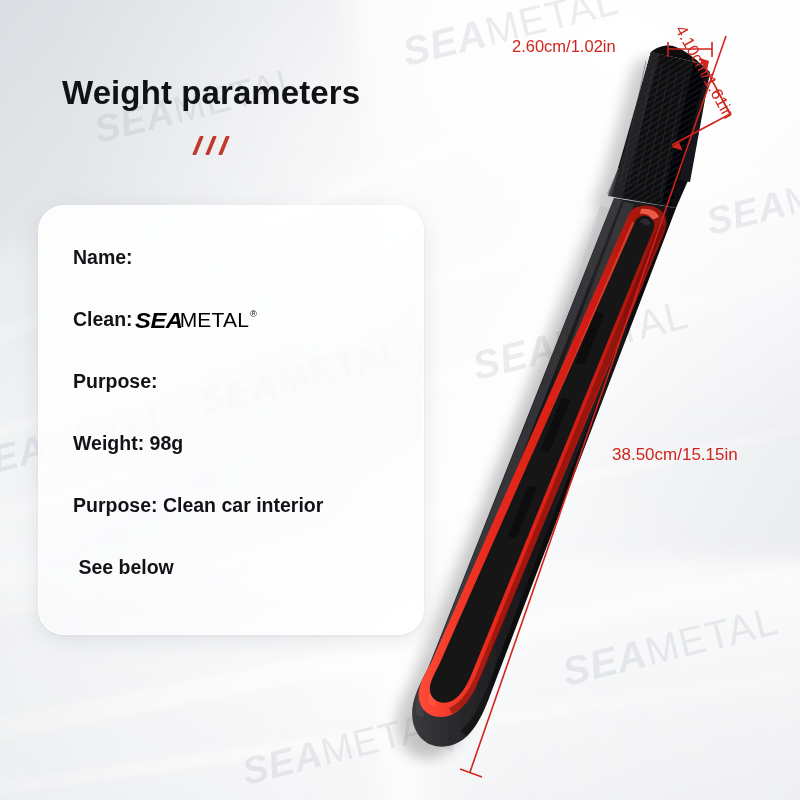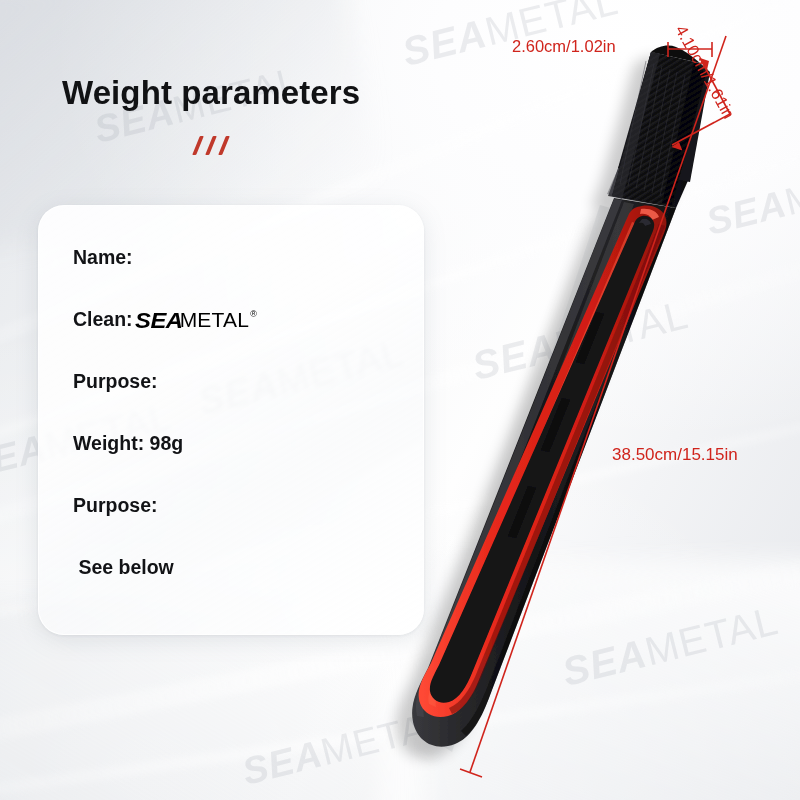--- a/index.html
+++ b/index.html
@@ -122,20 +122,21 @@
         </div>
         <div class="row">
           <span>Purpose:</span>
         </div>
         <div class="row">
           <span>Weight:</span>
           <span>&nbsp;98g</span>
         </div>
         <div class="row">
           <span>Purpose:</span>
+          <span>&nbsp;Clean car interior</span>
         </div>
         <div class="row">
           <span>&nbsp;See below</span>
         </div>
       </div>
   </div>
 
   <svg id="product" viewBox="0 0 800 800">
     <defs>
       <linearGradient id="handleG" x1="0" y1="0" x2="1" y2="0">

